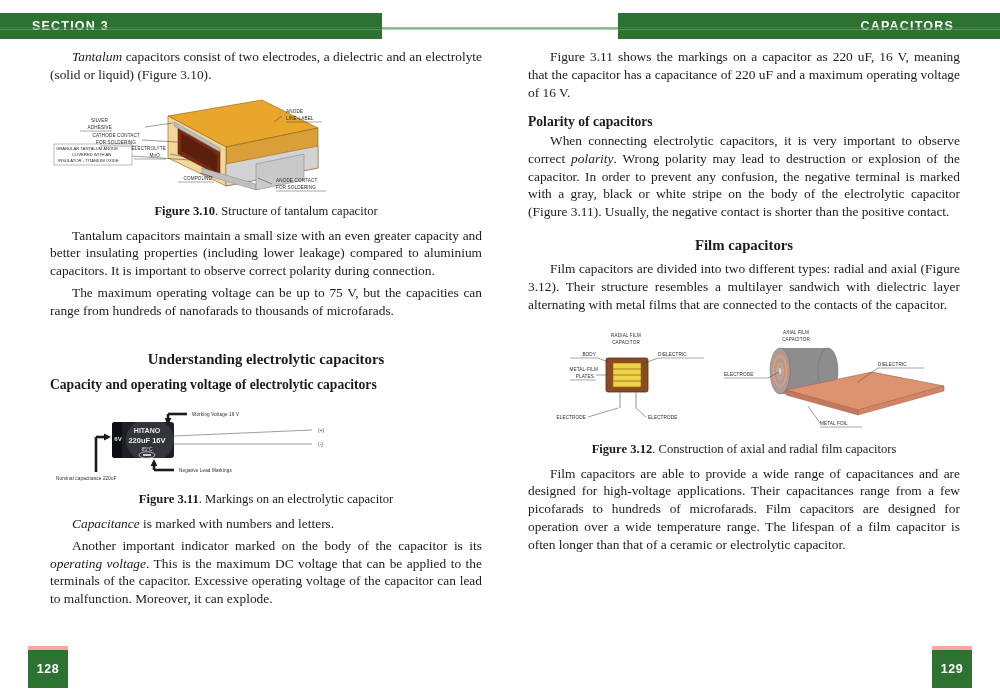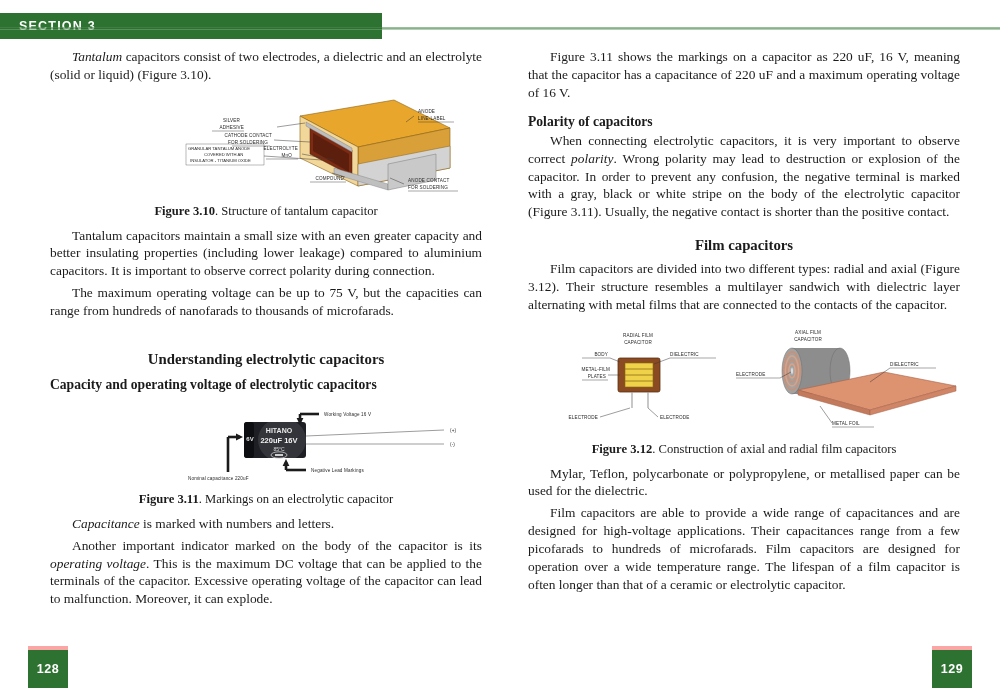--- a/index.html
+++ b/index.html
@@ -34,21 +34,21 @@
   }
   .hdr-band.left  { left: 0;  width: 382px; justify-content: flex-start; }
   .hdr-band.right { right: 0; width: 382px; justify-content: flex-end;   }
   .hdr-text {
     font-family: "Liberation Sans", "DejaVu Sans", sans-serif;
     font-size: 12.5px;
     font-weight: bold;
     letter-spacing: 1.2px;
     color: #ffffff;
   }
-  .hdr-band.left  .hdr-text { margin-left: 19px; }
+  .hdr-band.left  .hdr-text { margin-left: 32px; }
   .hdr-band.right .hdr-text { margin-right: 46px; }
   .hdr-rule {
     position: absolute;
     left: 0; top: 27px;
     width: 1000px;
     height: 3px;
     background: #2d7230;
     opacity: .55;
     border-top: 1px solid #4b8a4e;
     border-bottom: 1px solid #7aa87c;
@@ -97,21 +97,21 @@
     margin: 6px 0 7px 0;
     text-align: center;
     font-size: 12.6px;
   }
   .fig-caption b { font-weight: bold; }
 
   
   .figure {
     margin: 8px 0 0 0;
     display: flex;
-    justify-content: flex-end;
+    justify-content: flex-start;
   }
   .fig-label {
     font-family: "Liberation Sans", "DejaVu Sans", sans-serif;
     fill: #2a2a2a;
     font-size: 4.6px;
     letter-spacing: .15px;
   }
   .fig-label-sm {
     font-family: "Liberation Sans", "DejaVu Sans", sans-serif;
     fill: #2a2a2a;
@@ -143,20 +143,23 @@
   .pagenum.left  { left: 28px;  }
   .pagenum.right { right: 28px; }
 </style>
 </head>
 <body>
 
 <div class="page-header">
   <div class="hdr-band left">
     <span class="hdr-text">SECTION 3</span>
   </div>
+  <div class="hdr-band right">
+    <span class="hdr-text">CAPACITORS</span>
+  </div>
 </div>
 <div class="hdr-rule"></div>
 
 <div class="columns">
 
   <div class="col left">
 
     <p class="body"><span class="it">Tantalum</span> capacitors consist of two electrodes, a dielectric and an electrolyte (solid or liquid) (Figure 3.10).</p>
 
     <div class="figure">
@@ -341,21 +344,20 @@
         <path class="lead" d="M350,44 L330,58"></path>
 
         <text class="fig-label" x="292" y="101">METAL FOIL</text>
         <line class="ul" x1="292" y1="103" x2="334" y2="103"></line>
         <path class="lead" d="M292,99 L280,82"></path>
       </svg>
     </div>
 
     <div class="fig-caption" style="margin-top:9px;"><b>Figure 3.12</b><span>. Construction of axial and radial film capacitors</span></div>
 
-    <p class="body">Mylar, Teflon, polycarbonate or polypropylene, or metallised paper can be used for the dielectric.</p>
     <p class="body">Film capacitors are able to provide a wide range of capacitances and are designed for high-voltage applications. Their capacitances range from a few picofarads to hundreds of microfarads. Film capacitors are designed for operation over a wide temperature range. The lifespan of a film capacitor is often longer than that of a ceramic or electrolytic capacitor.</p>
   </div>
 </div>
 
 <div class="pagenum left">
   <span>128</span>
 </div>
 <div class="pagenum right">
   <span>129</span>
 </div>

